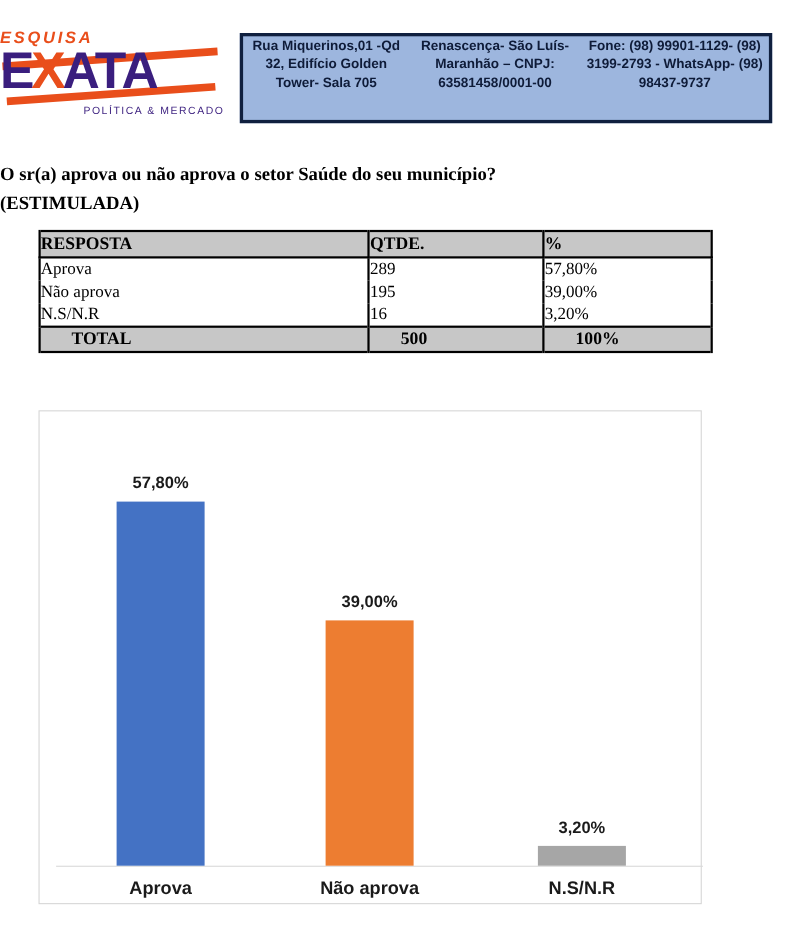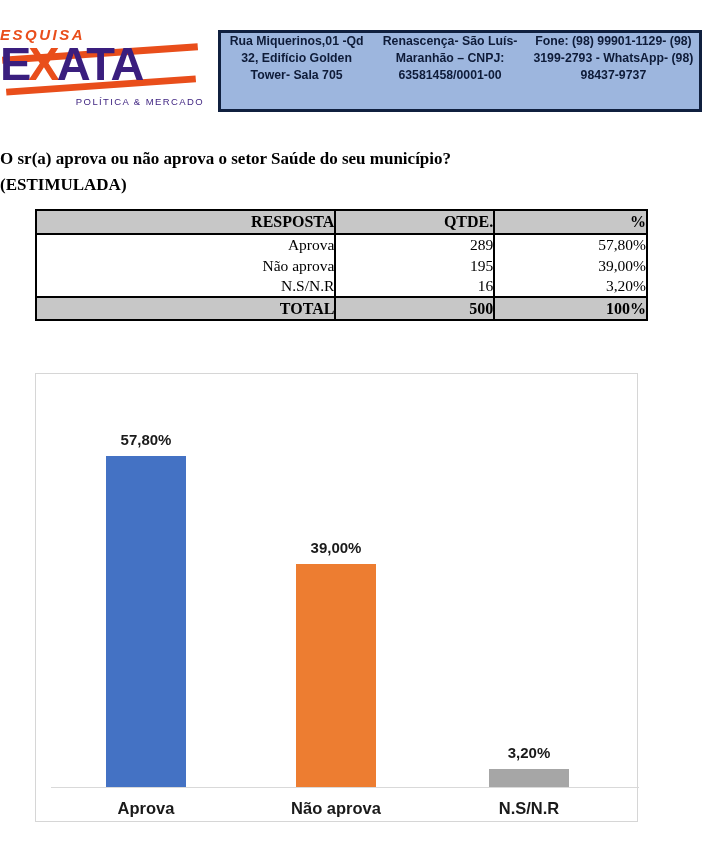--- a/index.html
+++ b/index.html
@@ -58,21 +58,21 @@
     font-weight:bold; font-size:17px; line-height:1.55;
     color:#000;
   }
 
   
   table.results {
     position:absolute; left:35px; top:209px; width:613px;
     border-collapse:collapse;
     border:2.5px solid #000;
     font-family:"Liberation Serif", serif;
-    text-align:right; color:#000;
+    text-align:left; color:#000;
   }
   table.results col.c1 { width:49%; }
   table.results col.c2 { width:26%; }
   table.results col.c3 { width:25%; }
   table.results th, table.results td {
     border-left:2px solid #000; border-right:2px solid #000;
     padding:0; vertical-align:middle;
   }
   table.results thead th {
     height:24px; background:var(--table-head-bg);

